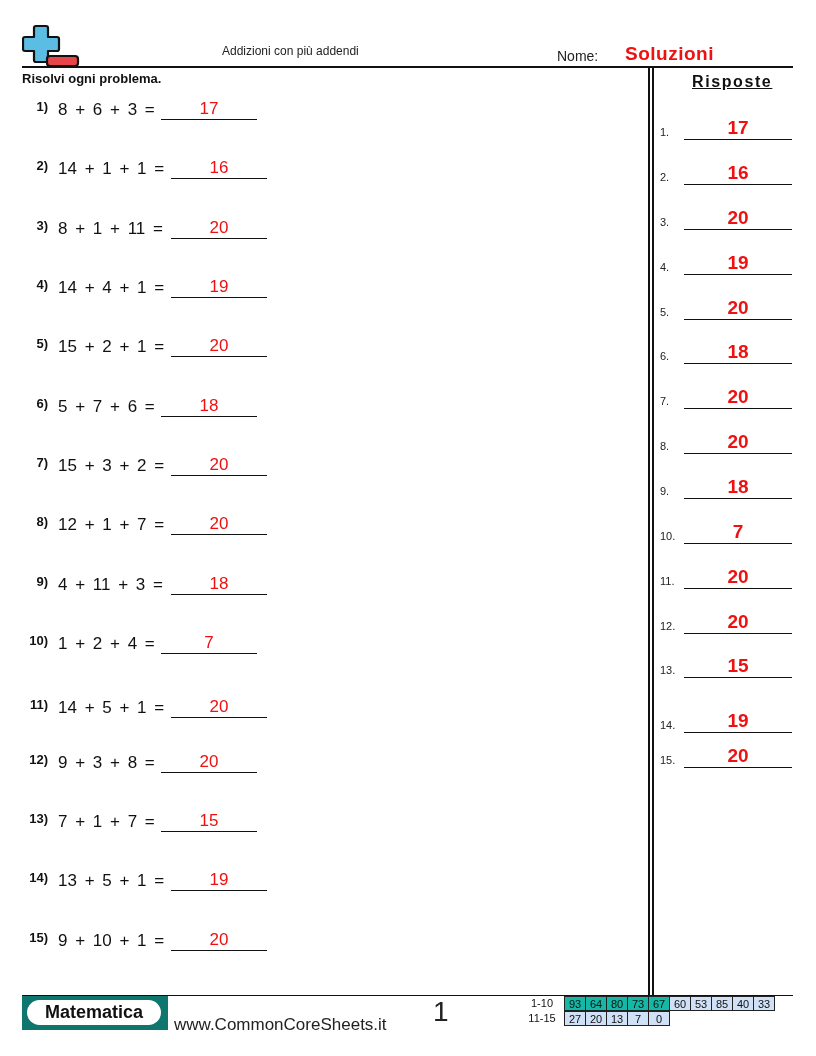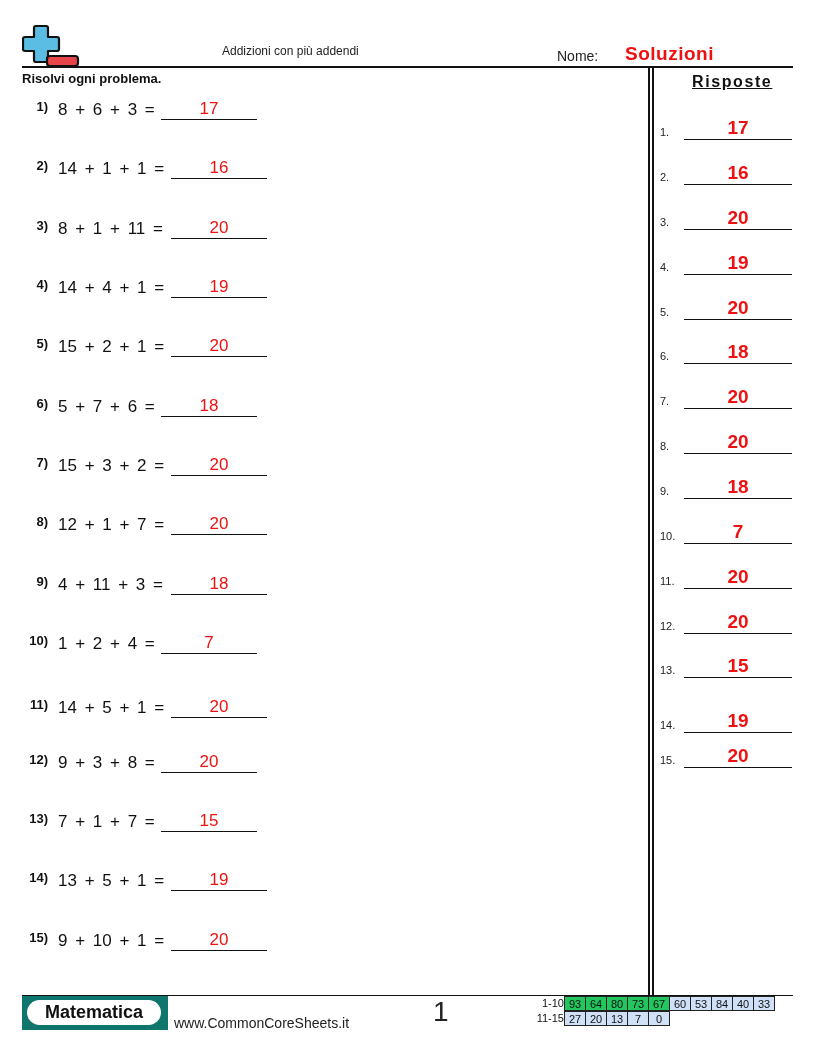--- a/index.html
+++ b/index.html
@@ -34,30 +34,30 @@
     .key-row { position: absolute; left: 660px; width: 132px; height: 30px; }
     .key-row .knum { position: absolute; left: 0; top: 14px; font-size: 11px; color: #222; }
     .key-row .kline { position: absolute; left: 24px; top: 27px; width: 108px; height: 1px; background: #111; }
     .key-row .kans { position: absolute; left: 24px; top: 5px; width: 108px; text-align: center;
                      font-size: 19px; font-weight: bold; color: #ee1111; }
 
     .brand { position: absolute; left: 22px; top: 996px; width: 146px; height: 34px; background: #0f766e; }
     .brand-pill { position: absolute; left: 5px; top: 4px; width: 134px; height: 25px; background: #fff;
                   border-radius: 13px; text-align: center; font-size: 18px; font-weight: bold;
                   line-height: 25px; color: #111; }
-    .site { position: absolute; left: 174px; top: 1015px; font-size: 14px; color: #222; }
+    .site { position: absolute; left: 174px; top: 1015px; font-size: 17px; color: #222; }
     .page-num { position: absolute; left: 433px; top: 996px; font-size: 28px; color: #222; }
 
     .score { position: absolute; left: 520px; top: 996px; font-size: 11px; }
     .score .row { position: absolute; left: 0; height: 15px; white-space: nowrap; }
-    .score .rlabel { position: absolute; left: 0; width: 44px; text-align: right; top: 1px; }
+    .score .rlabel { position: absolute; left: 0; width: 44px; text-align: center; top: 1px; }
     .score .cells { position: absolute; left: 45px; top: 0; display: flex; }
     .score .cell { width: 22px; height: 15px; box-sizing: border-box; border: 1px solid #222;
                    margin-left: -1px; text-align: center; line-height: 14px; font-size: 11px; }
-    .score .cell.pass { background: #22c55e; }
+    .score .cell.pass { background: #14b8a6; }
     .score .cell.fail { background: #cfe0f7; }
   </style>
 </head>
 <body>
 
 <div class="logo">
   <svg width="58" height="44" viewBox="0 0 58 44">
     <path d="M14 2 h10 a2 2 0 0 1 2 2 v9 h9 a2 2 0 0 1 2 2 v10 a2 2 0 0 1 -2 2 h-9 v9 a2 2 0 0 1 -2 2 h-10 a2 2 0 0 1 -2 -2 v-9 h-9 a2 2 0 0 1 -2 -2 v-10 a2 2 0 0 1 2 -2 h9 v-9 a2 2 0 0 1 2 -2 z" fill="#5bbde4" stroke="#111" stroke-width="2.2" stroke-linejoin="round"></path>
     <rect x="25" y="32" width="31" height="10" rx="3" fill="#e8454a" stroke="#111" stroke-width="2.2"></rect>
   </svg>
@@ -253,21 +253,21 @@
     <div class="row" style="top: 0px;">
       <span class="rlabel">1-10</span>
       <span class="cells">
         <span class="cell pass">93</span>
         <span class="cell pass">64</span>
         <span class="cell pass">80</span>
         <span class="cell pass">73</span>
         <span class="cell pass">67</span>
         <span class="cell fail">60</span>
         <span class="cell fail">53</span>
-        <span class="cell fail">84</span>
+        <span class="cell fail">85</span>
         <span class="cell fail">40</span>
         <span class="cell fail">33</span>
       </span>
     </div>
     <div class="row" style="top: 15px;">
       <span class="rlabel">11-15</span>
       <span class="cells">
         <span class="cell fail">27</span>
         <span class="cell fail">20</span>
         <span class="cell fail">13</span>

